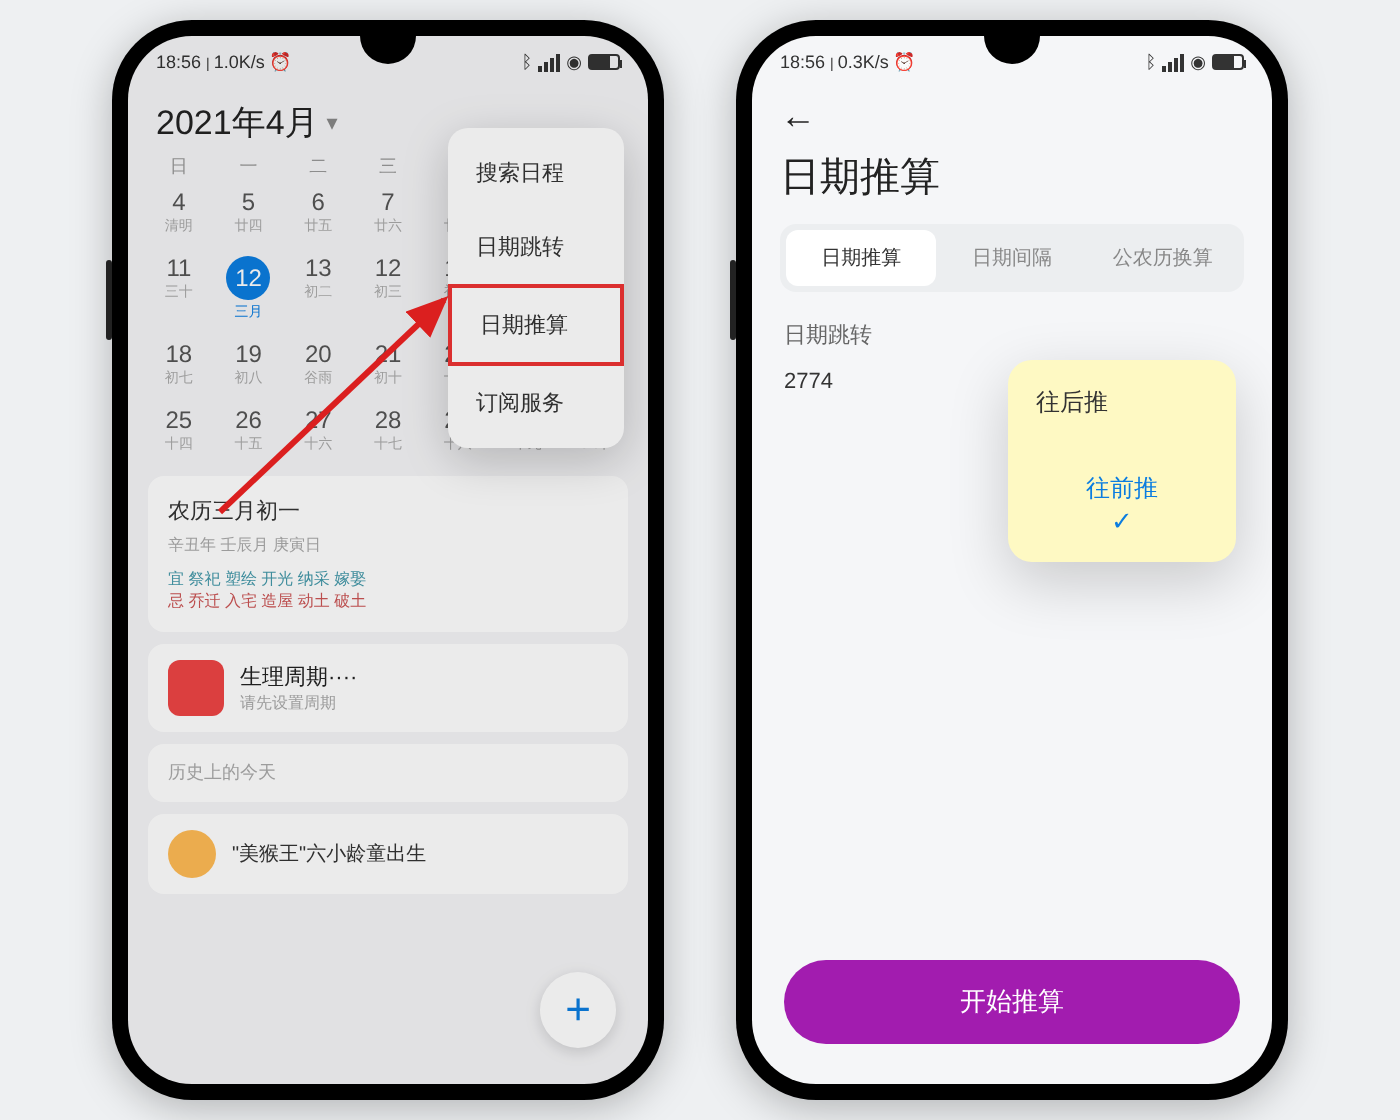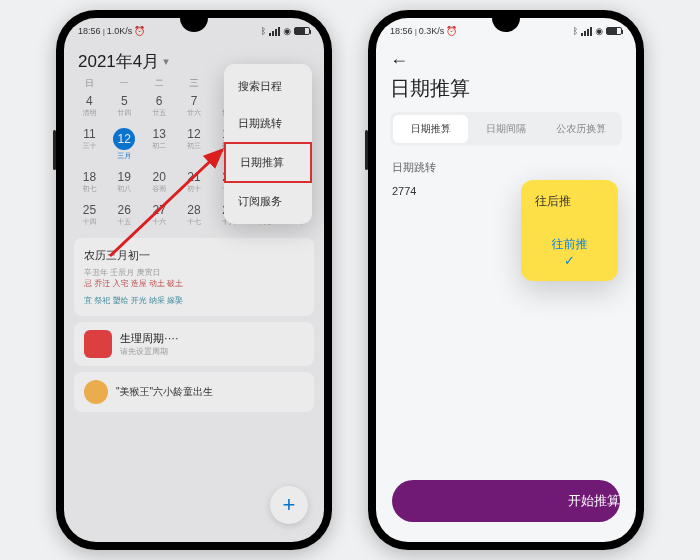--- a/index.html
+++ b/index.html
@@ -205,43 +205,43 @@
     padding:14px 16px 6px;
     font-size:11px;
     color:#666;
     display:flex;
     justify-content:space-between;
   }
   .field .val { color:#333; }
   .popup {
     position:absolute;
     top:162px; right:18px;
-    width:97px;
-    background:#fde047;
+    width:114px;
+    background:#fef9c3;
     border-radius:12px;
     box-shadow:0 10px 30px rgba(0,0,0,.18);
     z-index:40;
     text-align:center;
   }
   .popup .opt {
     padding:13px 14px;
     font-size:12px;
     color:#333;
     display:flex;
     justify-content:space-between;
     align-items:center;
   }
   .popup .sel { color:#0b7de0;flex-direction:column; }
   .check { color:#0b7de0; font-size:13px; }
   .primary-btn {
     position:absolute;
     bottom:20px; left:16px; right:16px;
-    background:#701a75;
+    background:#a21caf;
     color:#fff;
-    text-align:right;
+    text-align:center;
     padding:12px 0;
     border-radius:22px;
     font-size:13px;
   }
 </style>
 </head>
 <body>
 
 <div class="phone">
   <div class="screen dimmed">
@@ -319,37 +319,38 @@
           <div class="cell"><span class="d">28</span><span class="s">十七</span></div>
           <div class="cell"><span class="d">29</span><span class="s">十八</span></div>
           <div class="cell"><span class="d">30</span><span class="s">十九</span></div>
           <div class="cell"><span class="d">1</span><span class="s">二十</span></div>
         </div>
       </div>
 
     <div class="card">
       <div class="t">农历三月初一</div>
       <div style="font-size:8px;color:#aaa">辛丑年 壬辰月 庚寅日</div>
+      <div class="goodbad" style="margin-top:6px">
+        <span>宜 祭祀 塑绘 开光 纳采 嫁娶</span>
+      </div>
       <div class="goodbad">
         <span style="color:#c55">忌 乔迁 入宅 造屋 动土 破土</span>
-      </div>
-      <div class="goodbad" style="margin-top:6px">
-        <span>宜 祭祀 塑绘 开光 纳采 嫁娶</span>
       </div>
     </div>
 
 
     <div class="lifecard">
       <div class="ico"></div>
       <div class="txt">
         <div class="a">生理周期····</div>
         <div class="b">请先设置周期</div>
       </div>
     </div>
 
+    <div class="collapsed">历史上的今天</div>
 
     <div class="bottomcard">
       <div class="ico2"></div>
       <div class="t2">"美猴王"六小龄童出生</div>
     </div>
 
     <div class="fab">
       <span>+</span>
     </div>
 

